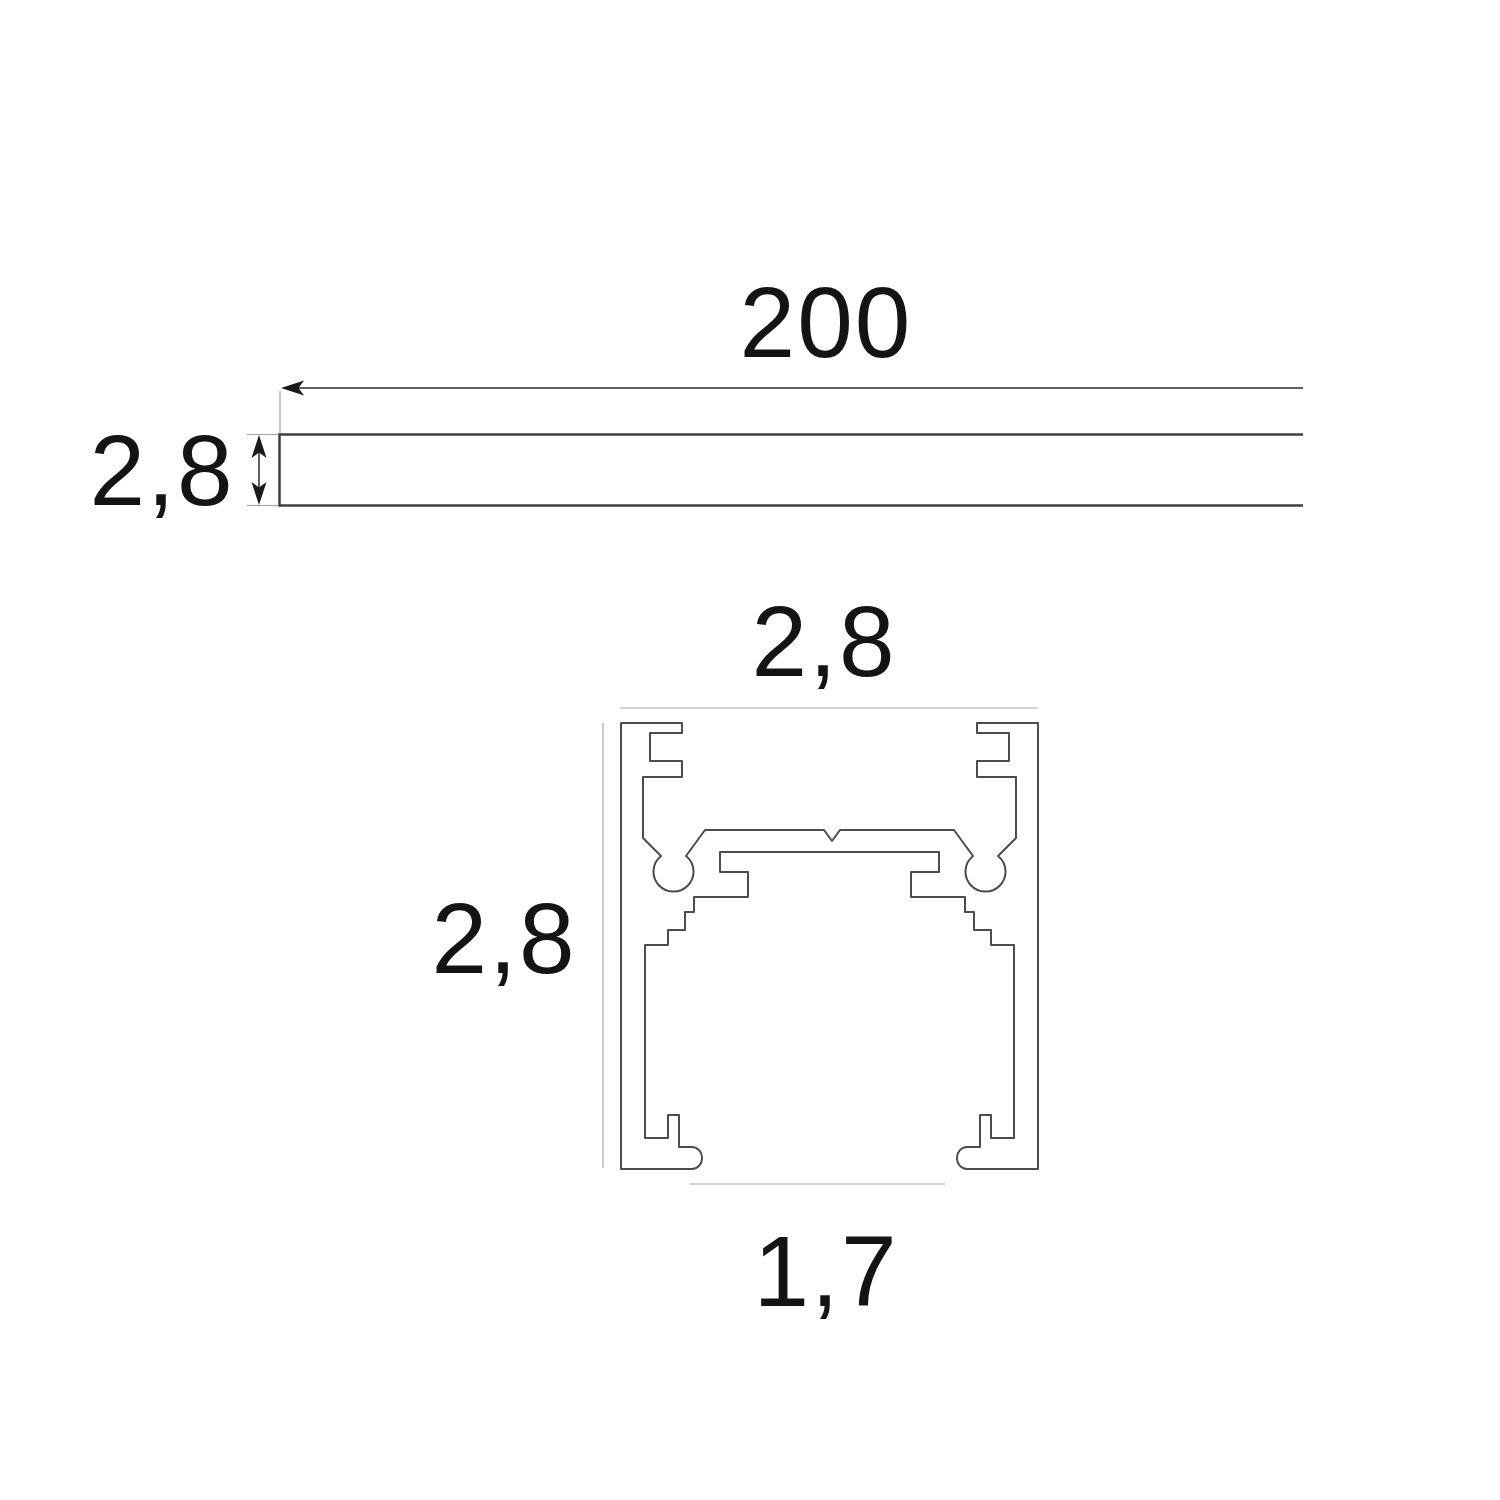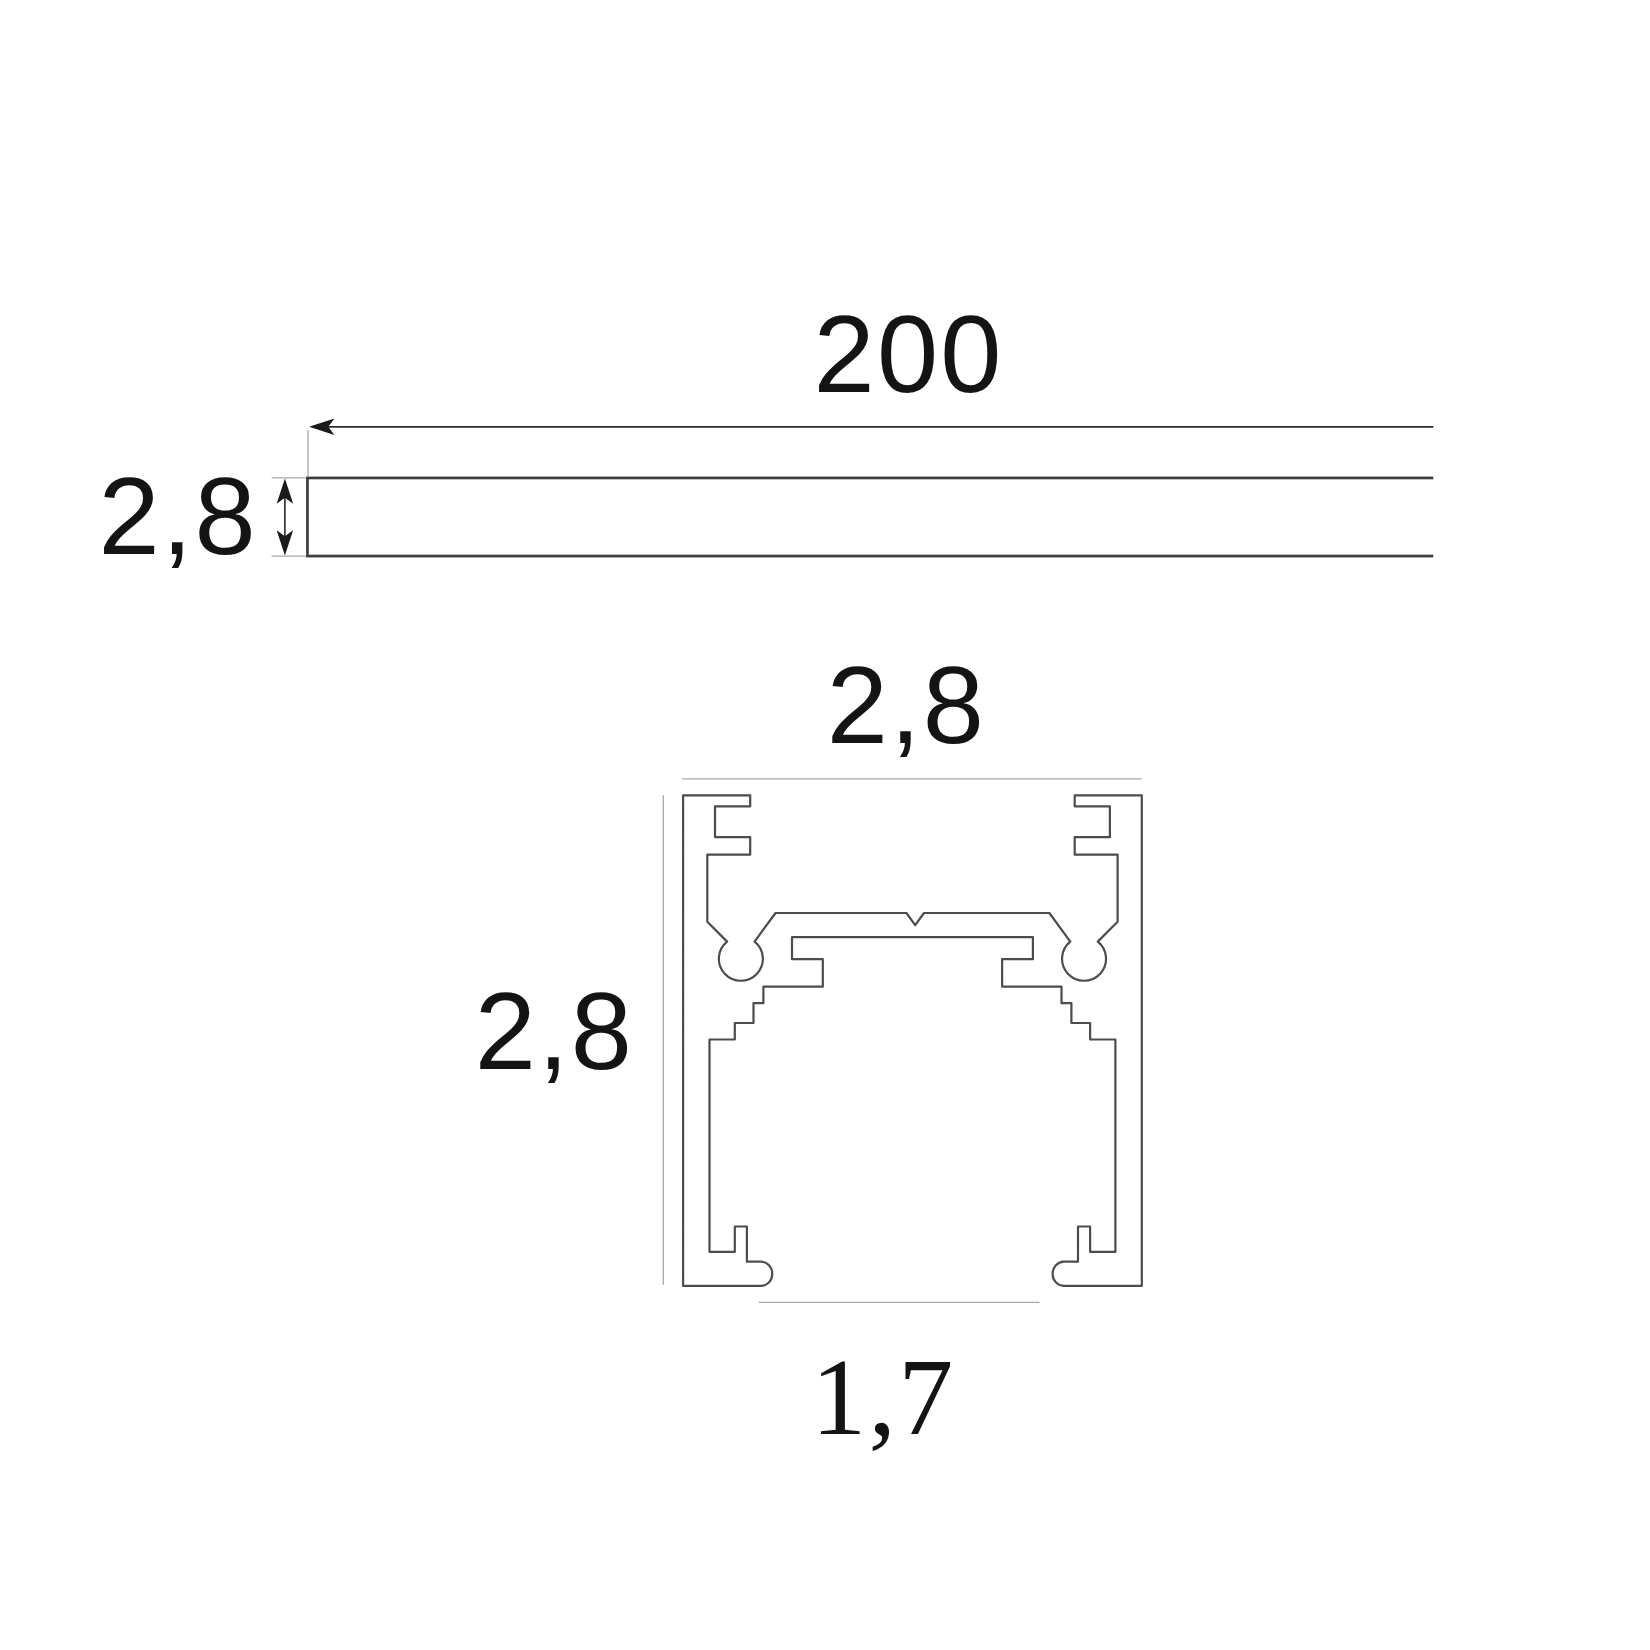--- a/index.html
+++ b/index.html
@@ -30,21 +30,21 @@
     letter-spacing:2px;
     color:#141414;
     white-space:nowrap;
     line-height:1;
     user-select:none;
   }
   .lbl-top-length{left:826px;top:322px;}
   .lbl-top-height{left:162px;top:470px;}
   .lbl-sec-width{left:824px;top:641px;}
   .lbl-sec-height{left:504px;top:938px;}
-  .lbl-sec-bottom{left:803px;top:1271px;font-family:Liberation Serif, serif;}
+  .lbl-sec-bottom{left:826px;top:1271px;}
 </style>
 </head>
 <body>
 
 <div class="canvas">
 
   <svg class="drawing-svg" viewBox="0 0 1500 1500">
 
     <g>
 

